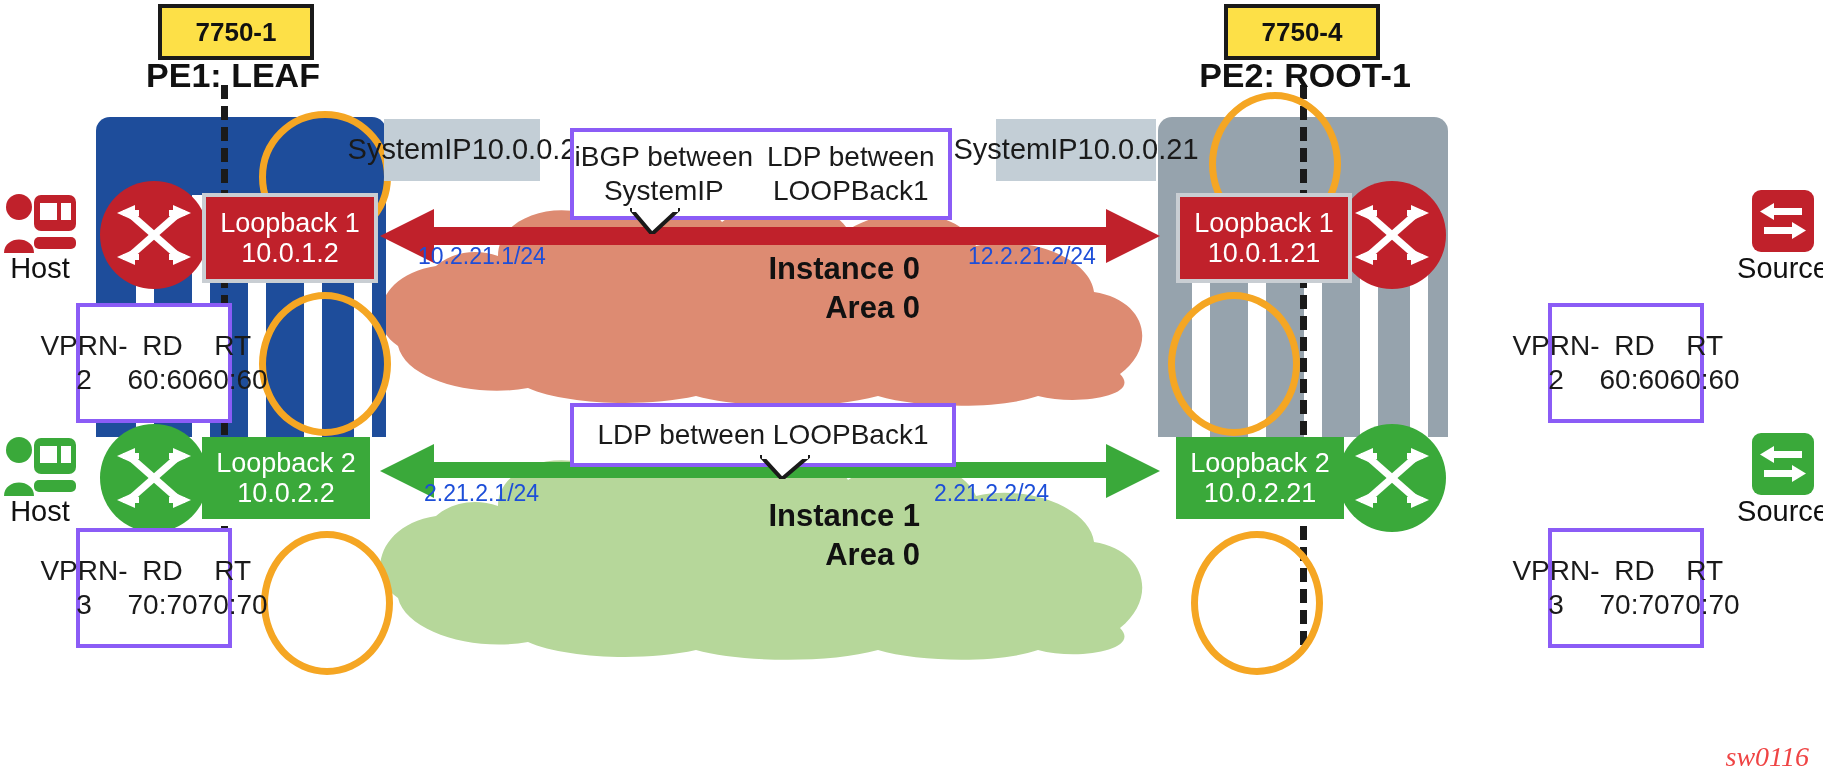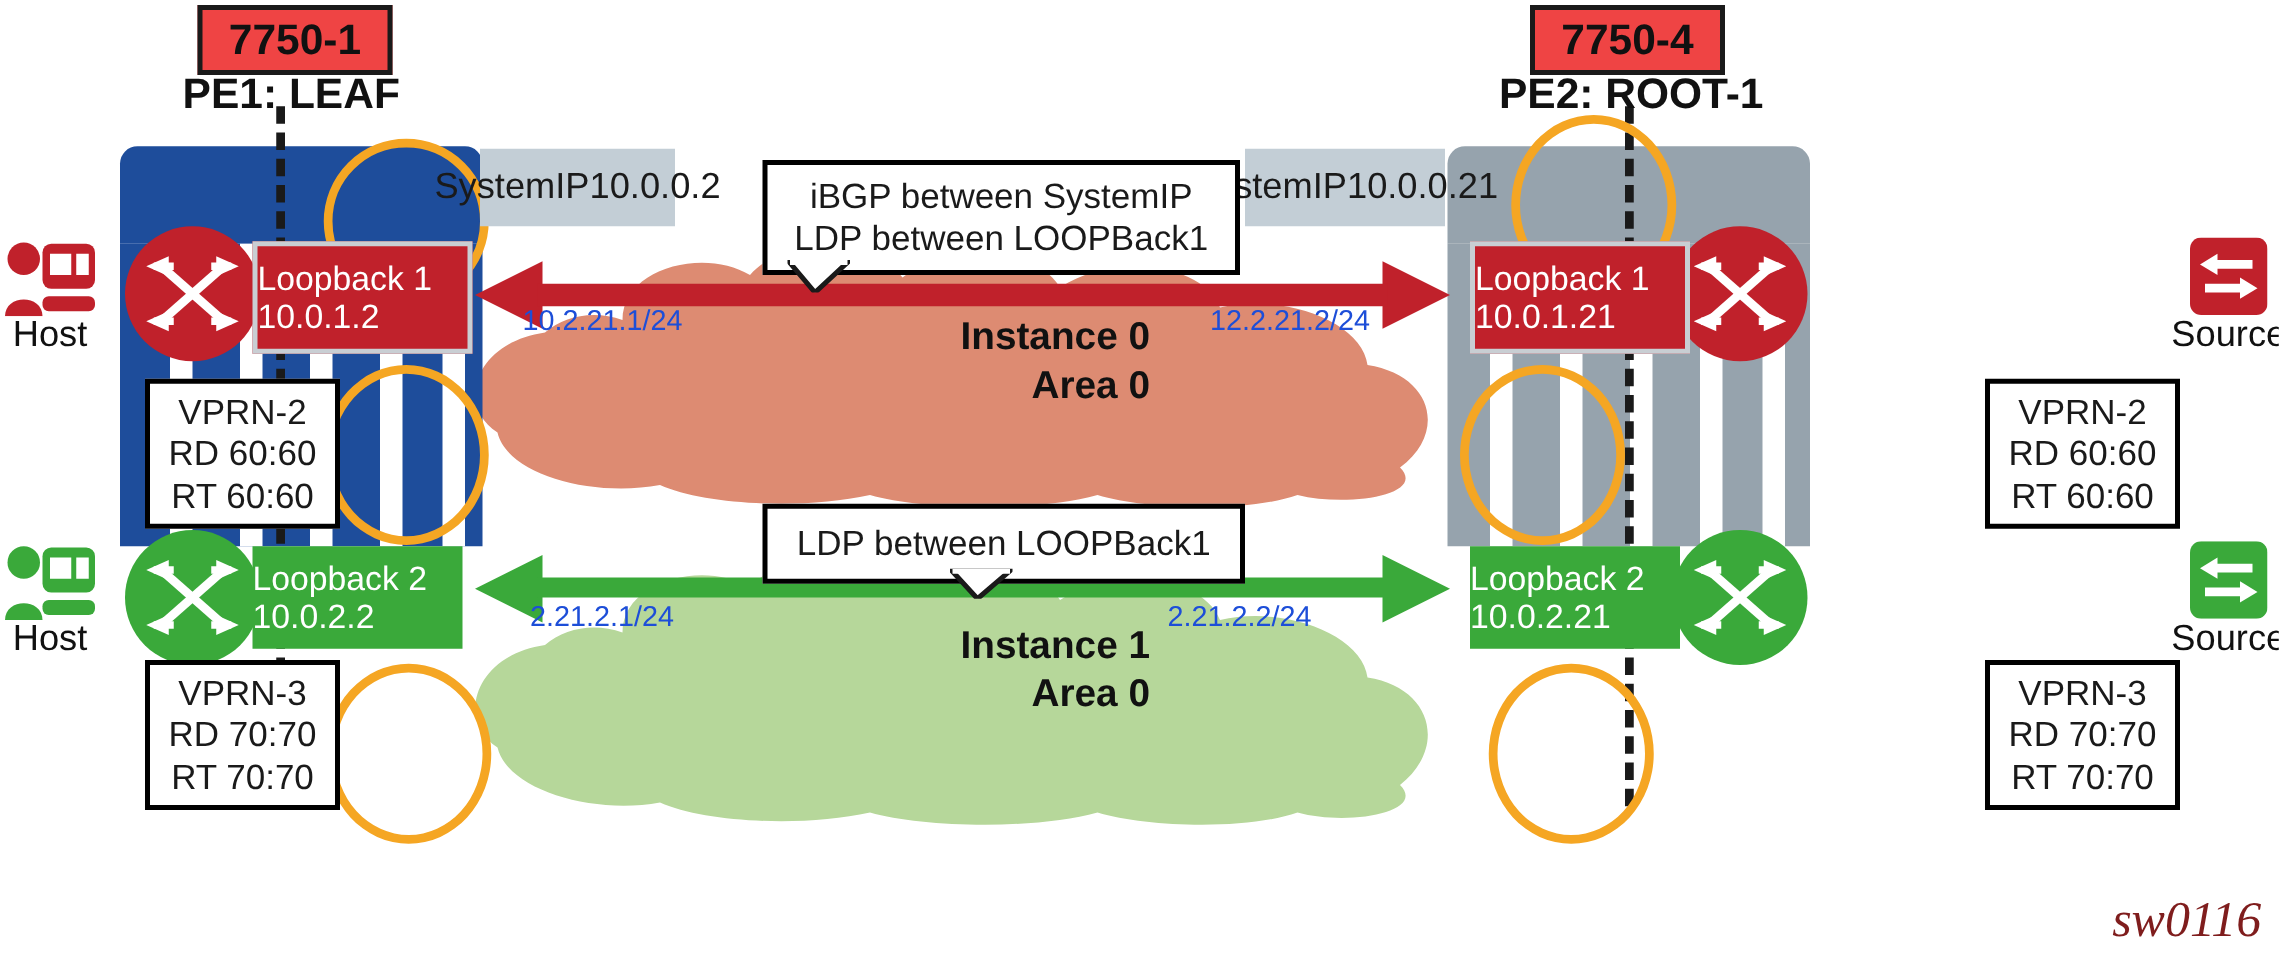--- a/index.html
+++ b/index.html
@@ -11,53 +11,53 @@
   .chassis{position:absolute;}
   .chassis .top{position:absolute;left:0;top:0;width:100%;height:78px;border-radius:14px 14px 0 0;}
   .chassis .body{position:absolute;left:0;top:78px;width:100%;bottom:0;}
   .chassis .slot{position:absolute;top:0;bottom:0;width:18px;background:#ffffff;}
 
   
   .rtr{position:absolute;border-radius:50%;display:flex;align-items:center;justify-content:center;}
   .rtr svg{display:block;}
 
   
-  .lb{position:absolute;display:flex;flex-direction:column;align-items:flex-start;justify-content:center;
+  .lb{position:absolute;display:flex;flex-direction:column;align-items:center;justify-content:center;
       color:#fff;font-size:27px;line-height:1.12;border:4px solid #c9ced3;text-align:center;}
   .lb.plain{border:none;}
 
   
-  .wbox{position:absolute;background:#fff;border:4px solid #000000;
-        display:flex;flex-direction:column;align-items:center;justify-content:center;
-        color:#1a1a1a;font-size:28px;line-height:1.2;text-align:center;margin-left:40px;}
-  .tagbox{position:absolute;background:#ef4444;border:4px solid #1a1a1a;
+  .wbox{position:absolute;background:#fff;border:4px solid #8b5cf6;
+        display:flex;flex-direction:row;align-items:center;justify-content:center;
+        color:#1a1a1a;font-size:28px;line-height:1.2;text-align:center;}
+  .tagbox{position:absolute;background:#fde047;border:4px solid #1a1a1a;
         display:flex;align-items:center;justify-content:center;
-        font-weight:bold;font-size:34px;color:#111;}
+        font-weight:bold;font-size:26px;color:#111;}
   .sysip{position:absolute;background:#c3ced6;display:flex;
         align-items:center;justify-content:center;font-size:29px;line-height:1.15;color:#1a1a1a;text-align:center;}
   .plabel{position:absolute;font-weight:bold;font-size:34px;color:#111;text-align:center;white-space:nowrap;}
   .dash{position:absolute;width:0;border-left:7px dashed #1a1a1a;}
 
   
   .loop{position:absolute;border:7px solid #f5a623;border-radius:50%;background:transparent;}
 
   
   .cloud{position:absolute;}
   .cloudtxt{position:absolute;font-weight:bold;font-size:31px;line-height:1.25;color:#111;text-align:right;white-space:nowrap;}
   .iptxt{position:absolute;font-size:23px;color:#1d4ed8;white-space:nowrap;}
 
   
   .arrowline{position:absolute;}
 
   
   .endicon{position:absolute;}
   .endlabel{position:absolute;font-size:29px;color:#111;text-align:center;white-space:nowrap;}
 
-  .figid{position:absolute;right:14px;bottom:16px;font-family:"Liberation Serif",serif;
-         font-style:italic;font-size:40px;color:#7f1d1d;}
+  .figid{position:absolute;right:14px;bottom:2px;font-family:"Liberation Serif",serif;
+         font-style:italic;font-size:28px;color:#ef4444;}
 </style>
 </head>
 <body>
 
 <div id="stage">
 
   <svg class="cloud" style="left:378px;top:196px;width:780px;height:210px;" viewBox="0 0 780 210" preserveAspectRatio="none">
     <path d="M120,60 C120,18 186,2 222,24 C250,-8 320,-6 344,26 C382,-4 452,2 470,34
              C512,6 584,14 598,50 C650,38 712,62 716,96 C768,104 780,150 742,178
              C764,200 700,210 660,200 C620,214 540,212 500,200 C450,214 360,212 318,200

